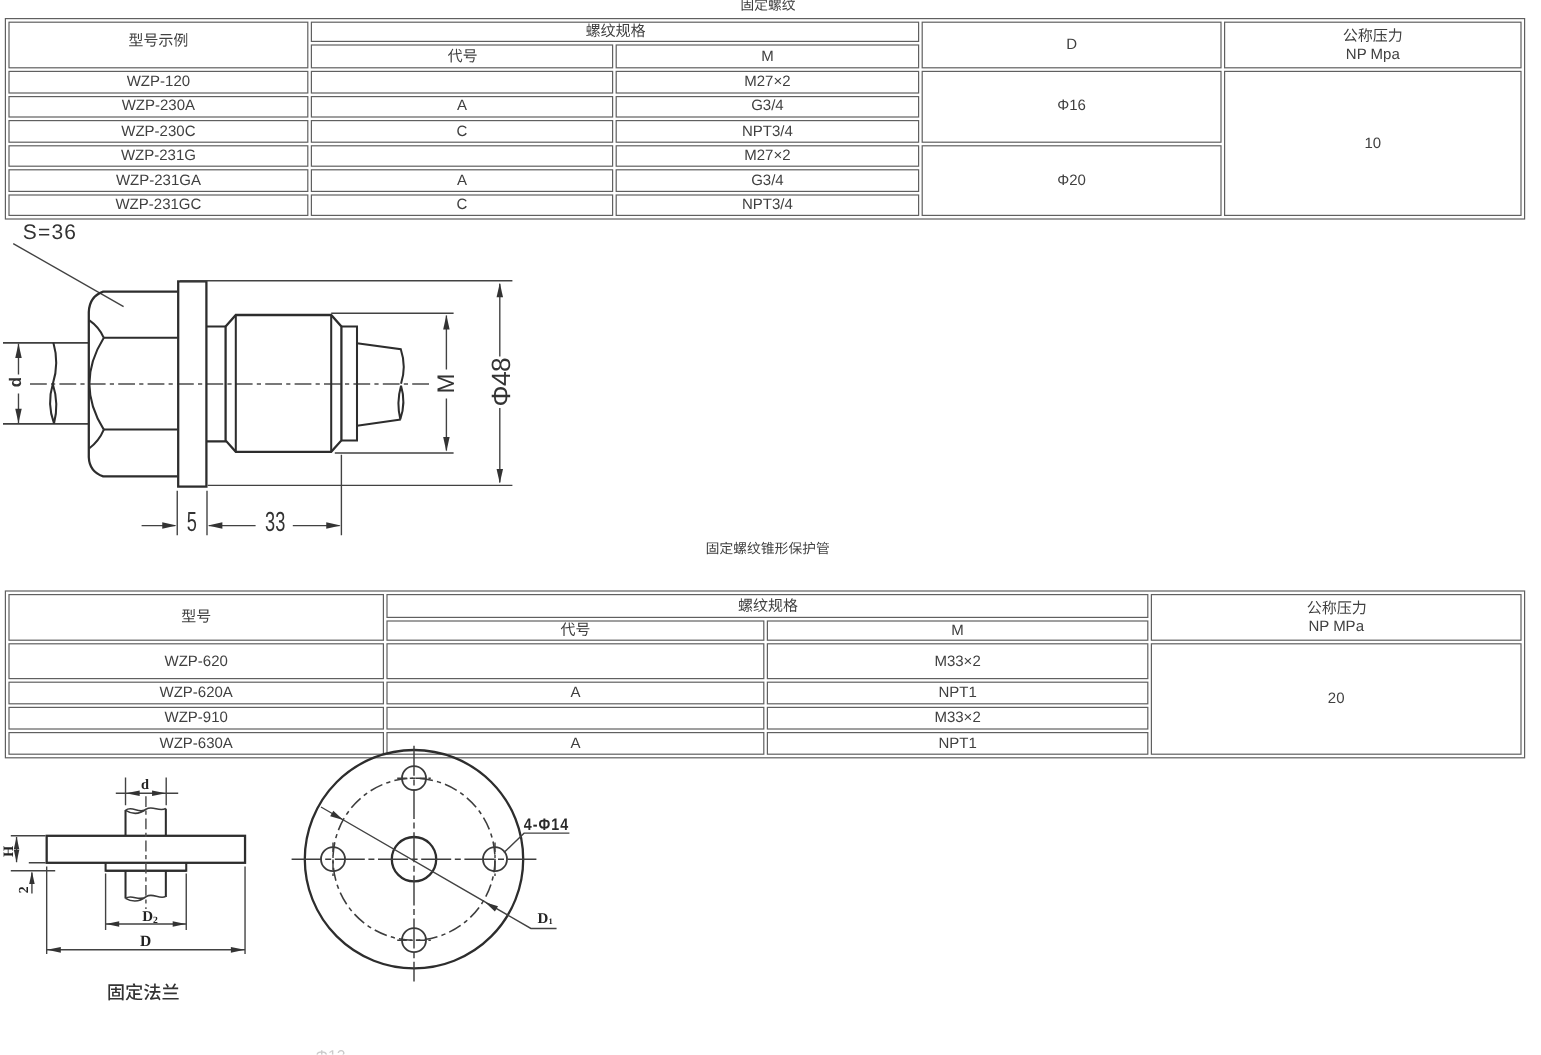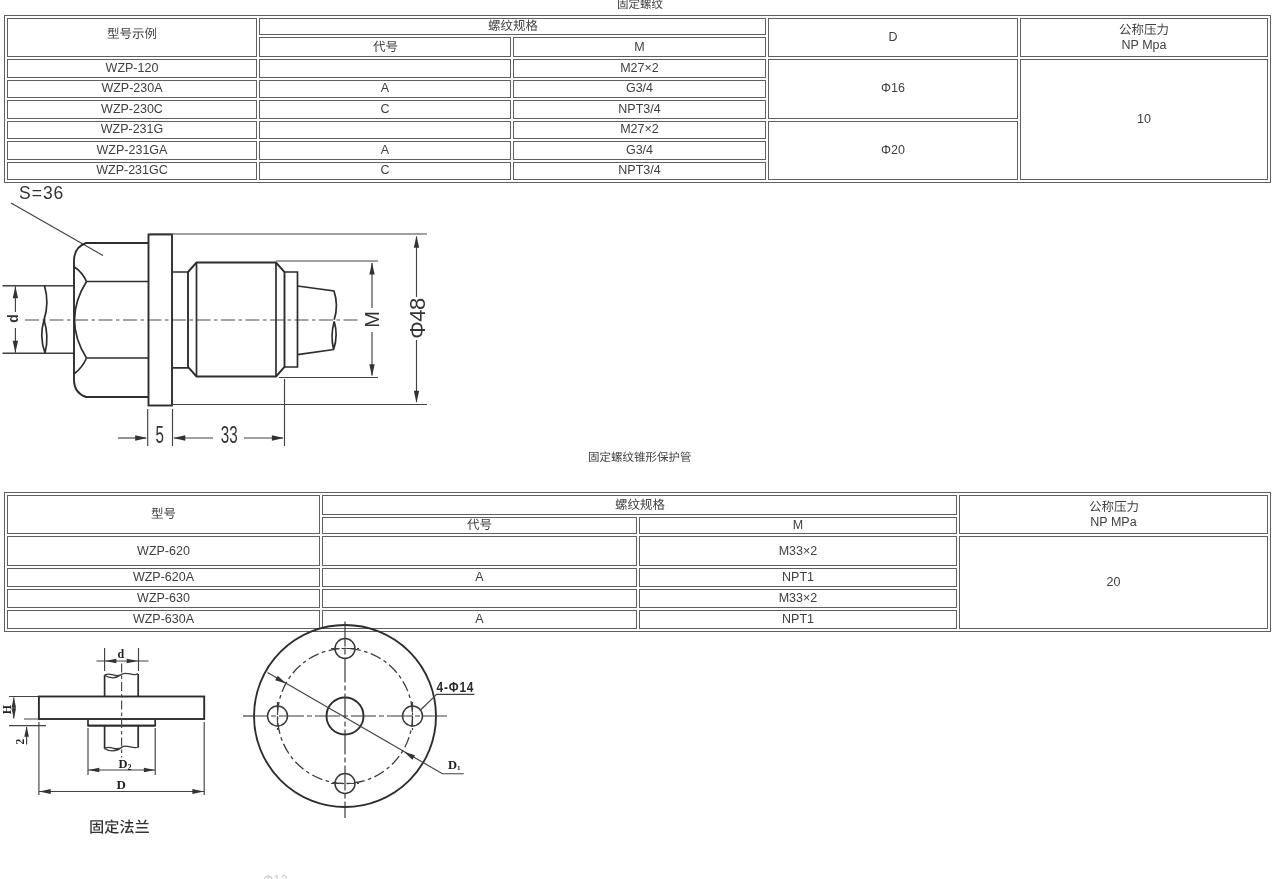--- a/index.html
+++ b/index.html
@@ -170,21 +170,21 @@
         <td></td>
         <td>M33×2</td>
         <td rowspan="4">20</td>
       </tr>
 <tr style="height:19px">
         <td>WZP-620A</td>
         <td>A</td>
         <td>NPT1</td>
       </tr>
 <tr style="height:19px">
-        <td>WZP-630</td>
+        <td>WZP-910</td>
         <td></td>
         <td>M33×2</td>
       </tr>
 <tr style="height:19px">
         <td>WZP-630A</td>
         <td>A</td>
         <td>NPT1</td>
       </tr>
 </tbody>
   </table>

